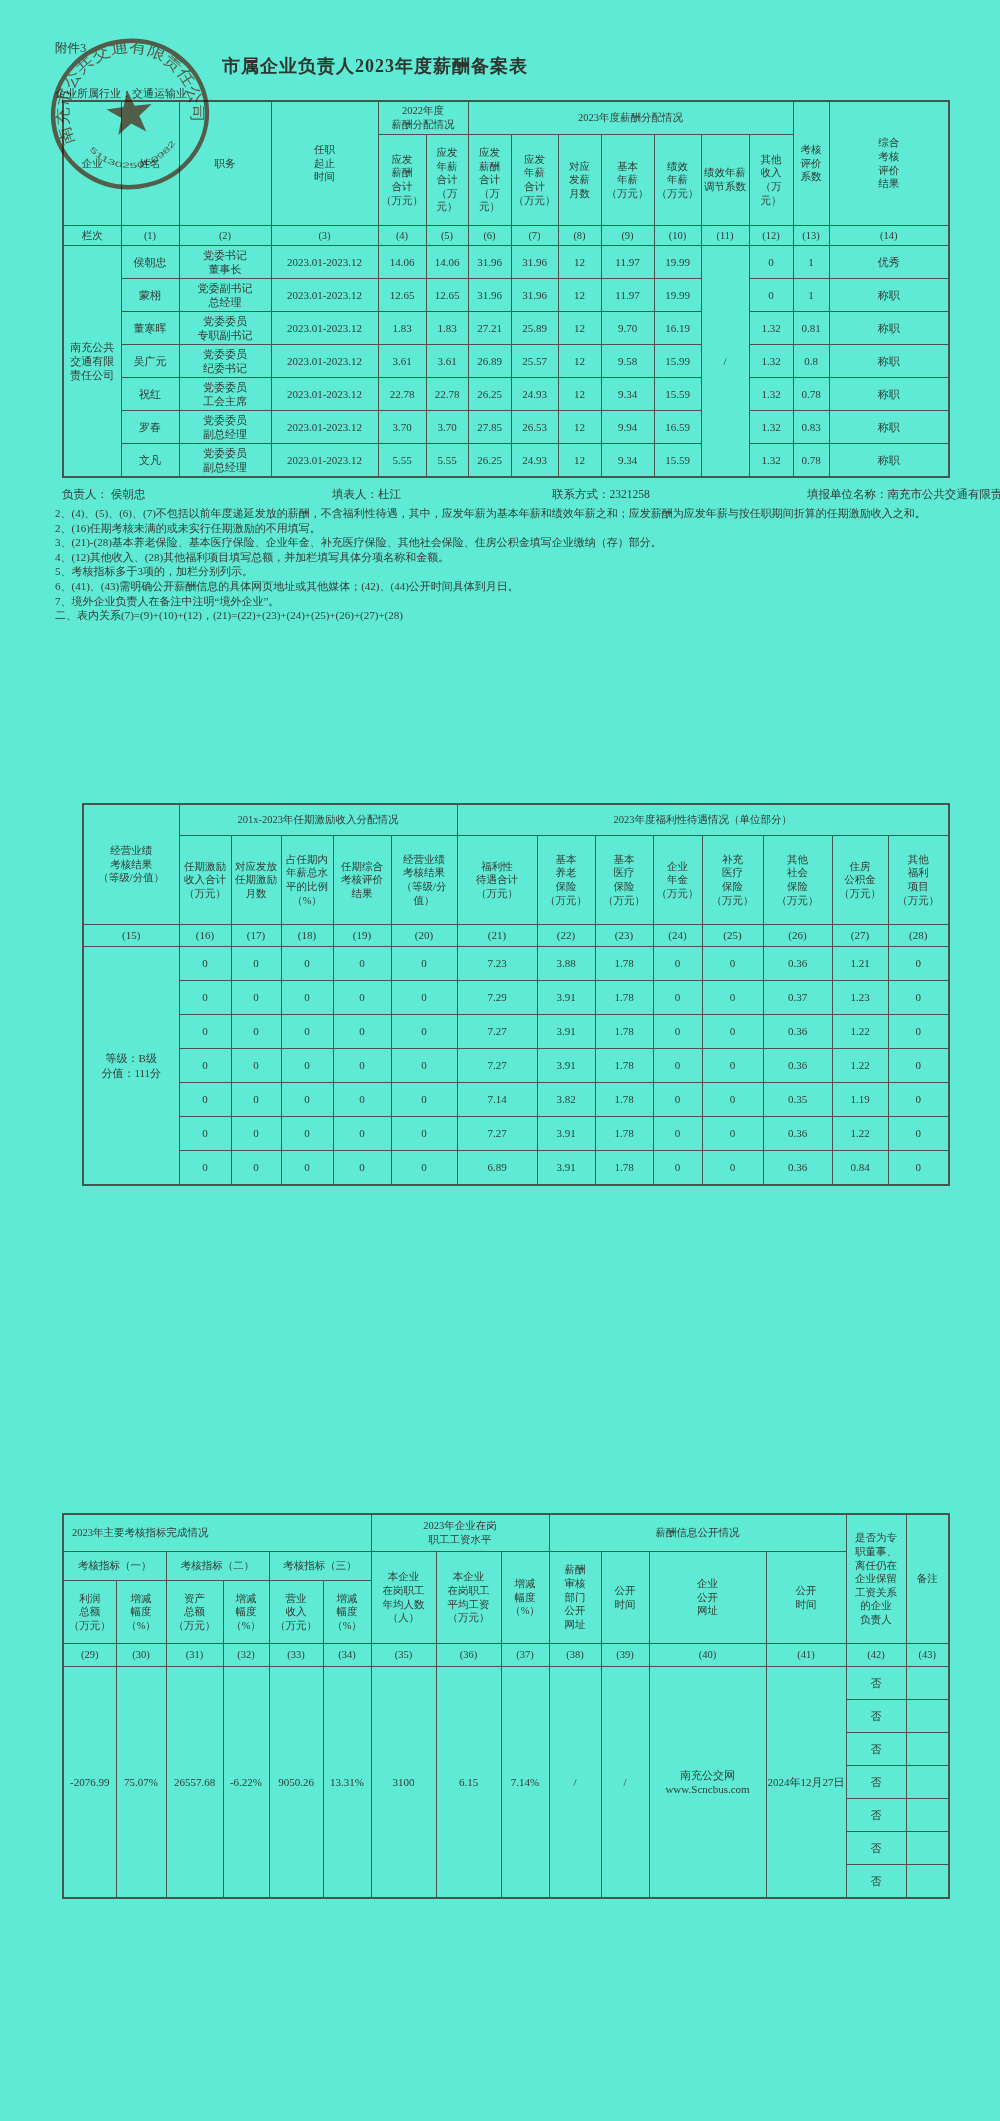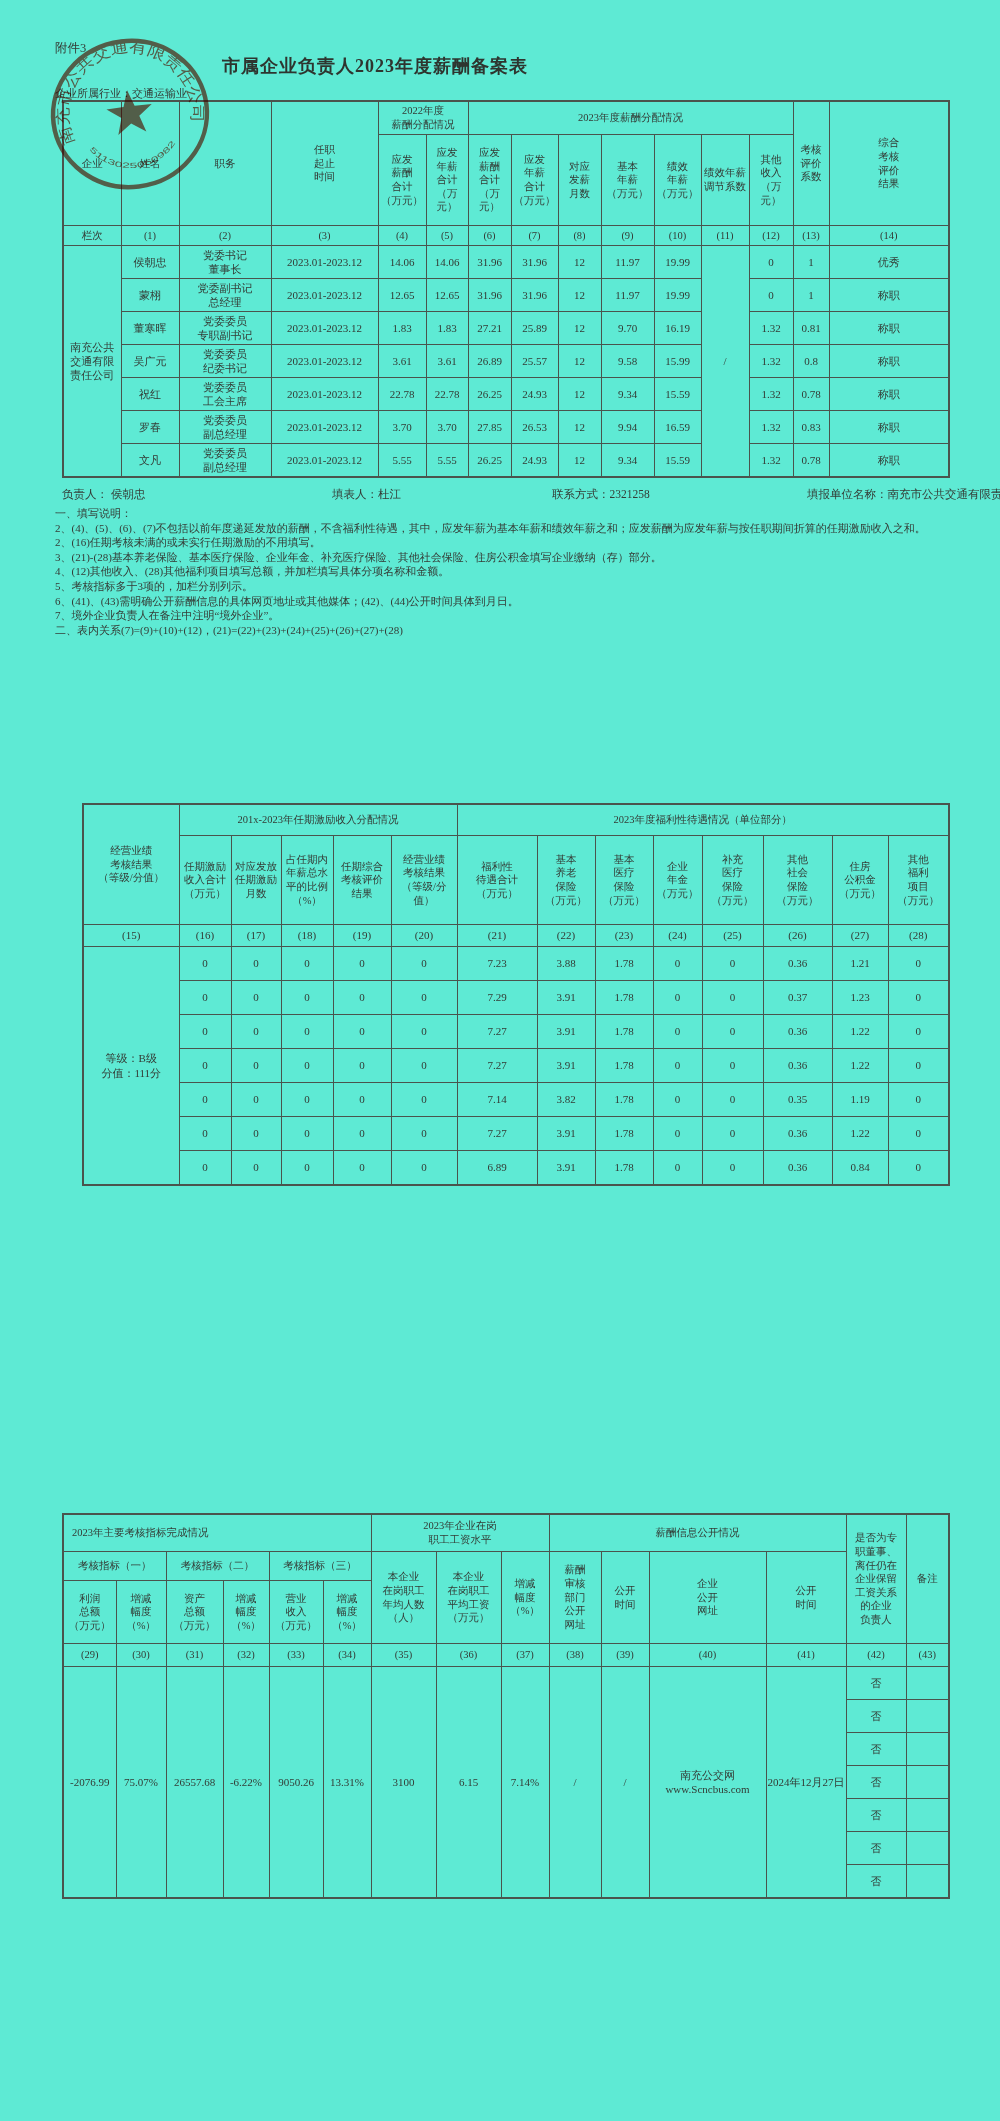--- a/index.html
+++ b/index.html
@@ -272,21 +272,20 @@
   </table>
 
   <div class="abs" id="signature-row">
     <span style="left:0px"><i style="font-style:normal">负责人：</i> <i style="font-style:normal">侯朝忠</i></span>
     <span style="left:270px"><i style="font-style:normal">填表人：</i><i style="font-style:normal">杜江</i></span>
     <span style="left:490px"><i style="font-style:normal">联系方式：</i><i style="font-style:normal">2321258</i></span>
     <span style="left:745px"><i style="font-style:normal">填报单位名称：</i><i style="font-style:normal">南充市公共交通有限责任公司</i></span>
   </div>
 
   <div class="abs" id="notes">
-    <div>一、填写说明：</div>
     <div>2、(4)、(5)、(6)、(7)不包括以前年度递延发放的薪酬，不含福利性待遇，其中，应发年薪为基本年薪和绩效年薪之和；应发薪酬为应发年薪与按任职期间折算的任期激励收入之和。</div>
     <div>2、(16)任期考核未满的或未实行任期激励的不用填写。</div>
     <div>3、(21)-(28)基本养老保险、基本医疗保险、企业年金、补充医疗保险、其他社会保险、住房公积金填写企业缴纳（存）部分。</div>
     <div>4、(12)其他收入、(28)其他福利项目填写总额，并加栏填写具体分项名称和金额。</div>
     <div>5、考核指标多于3项的，加栏分别列示。</div>
     <div>6、(41)、(43)需明确公开薪酬信息的具体网页地址或其他媒体；(42)、(44)公开时间具体到月日。</div>
     <div>7、境外企业负责人在备注中注明“境外企业”。</div>
     <div>二、表内关系(7)=(9)+(10)+(12)，(21)=(22)+(23)+(24)+(25)+(26)+(27)+(28)</div>
   </div>
 

